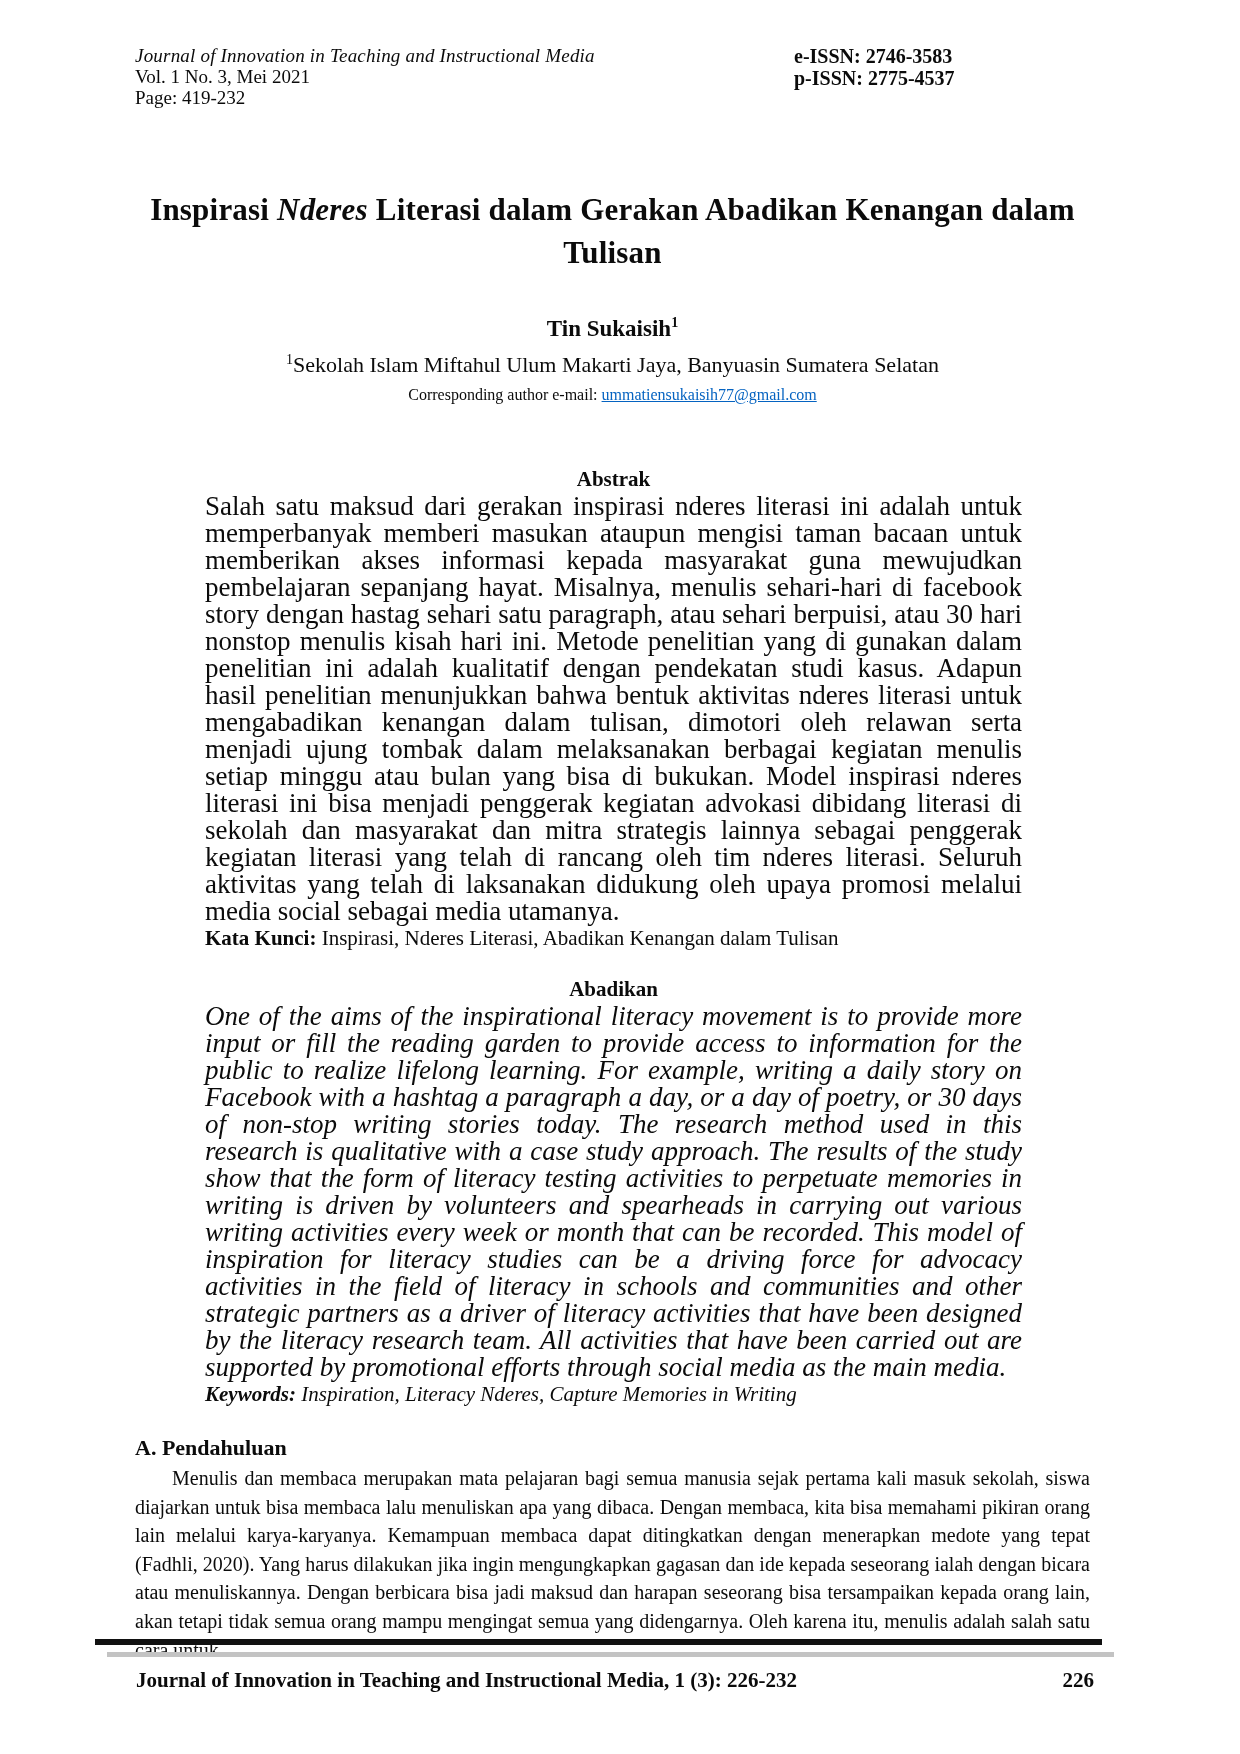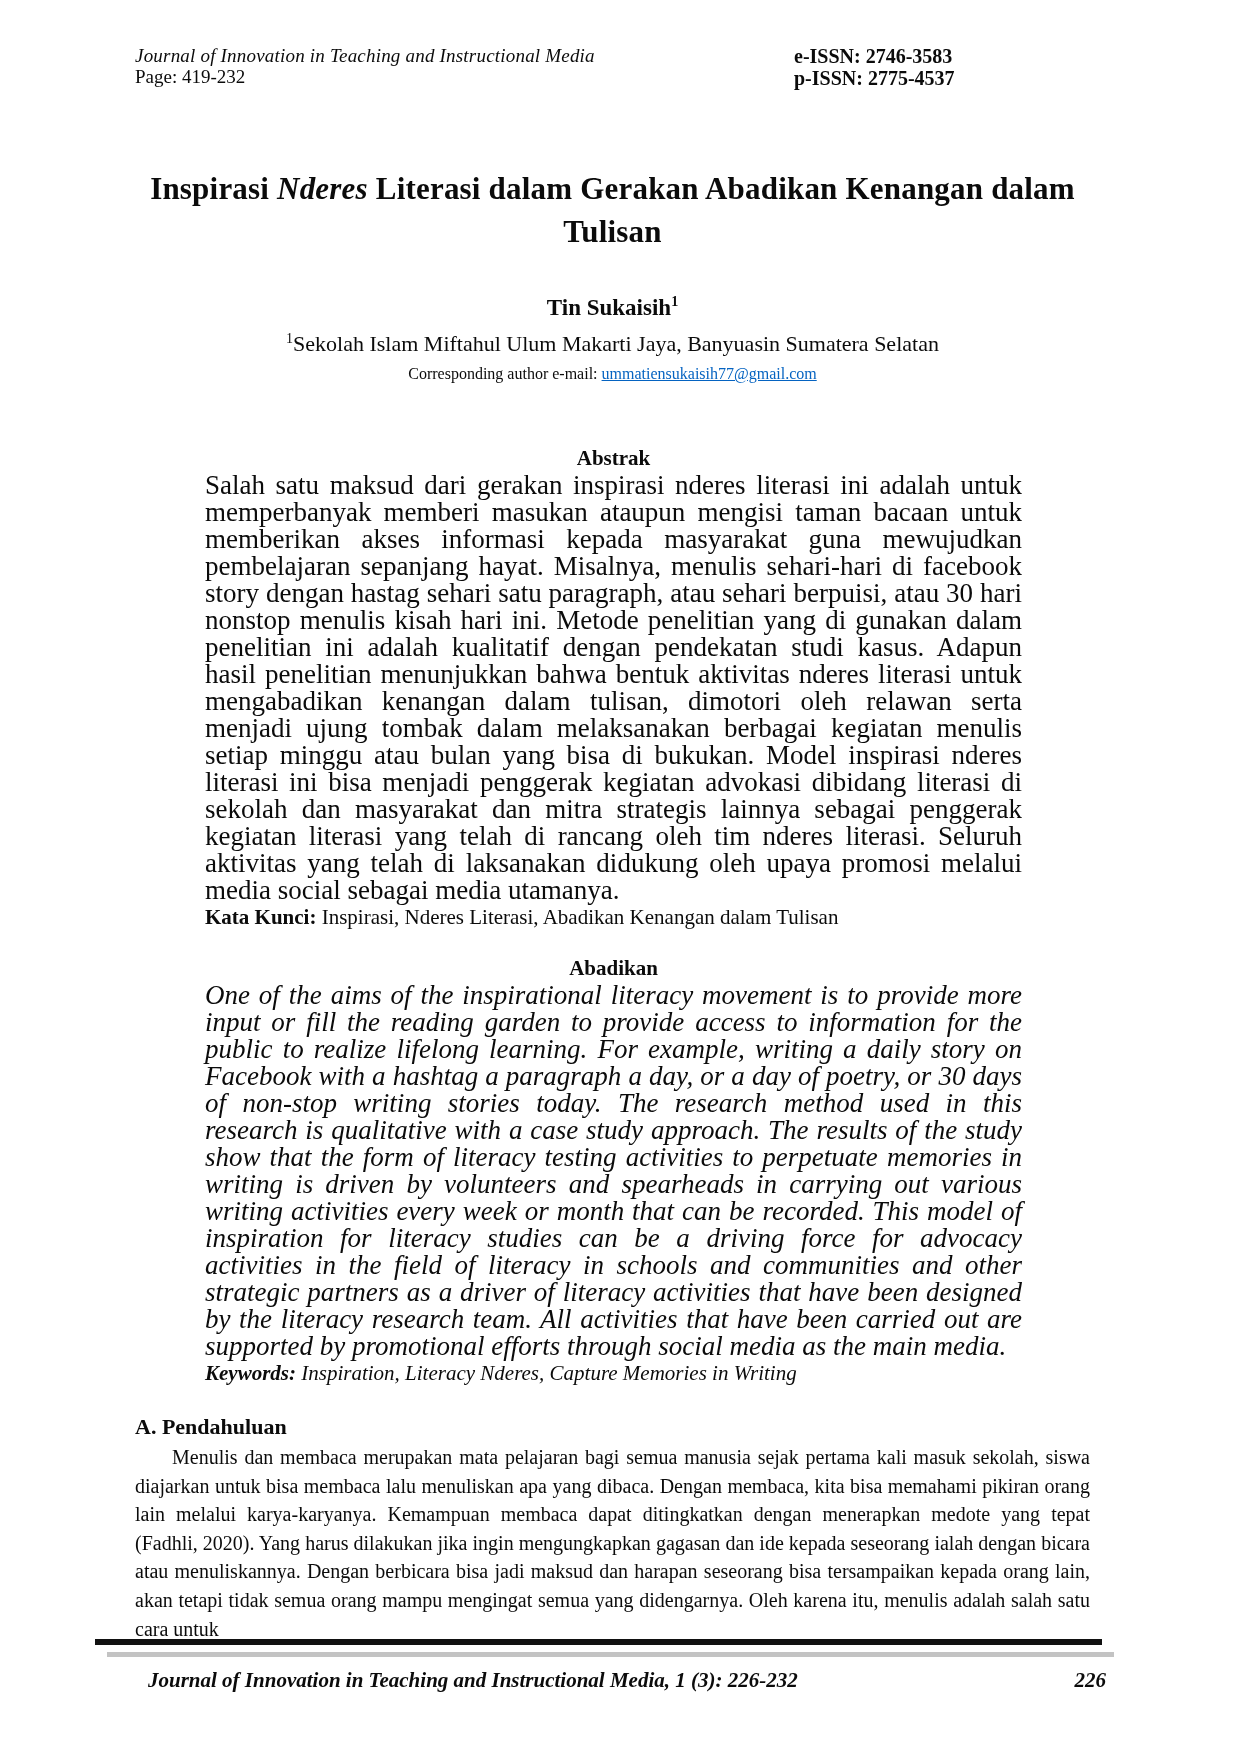--- a/index.html
+++ b/index.html
@@ -59,33 +59,34 @@
   .intro-paragraph {
     margin: 2px 0 0 0; font-size: 20px; line-height: 28.6px;
     text-align: justify; text-justify: inter-word;
     text-indent: 37px;
   }
   
   .footer { position: absolute; left: 0; top: 1636px; width: 1240px; }
   .rule-black { position: absolute; left: 95px; top: 3px; width: 1007px; height: 6px; background: #111111; }
   .rule-gray  { position: absolute; left: 107px; top: 16px; width: 1007px; height: 5px; background: #c3c3c3; }
   .footer-row {
-    position: absolute; left: 148px; top: 32px; width: 958px;
+    position: absolute; left: 136px; top: 32px; width: 958px;
     display: flex; justify-content: space-between; align-items: baseline;
-    font-size: 21px; font-weight: bold; font-style: italic;
+    font-size: 21px; font-weight: bold;
   }
 </style>
 </head>
 <body>
 
 <div class="page">
 
   <div class="header">
     <div class="header-left">
       <div class="journal-name">Journal of Innovation in Teaching and Instructional Media</div>
+      <div class="volume-line">Vol. 1 No. 3, Mei 2021</div>
       <div class="page-line">Page: 419-232</div>
     </div>
     <div class="header-right">
       <div>e-ISSN: 2746-3583</div>
       <div>p-ISSN: 2775-4537</div>
     </div>
   </div>
 
   <h1 class="title"><span>Inspirasi </span><em>Nderes</em><span> Literasi dalam Gerakan Abadikan Kenangan dalam Tulisan</span></h1>
 

